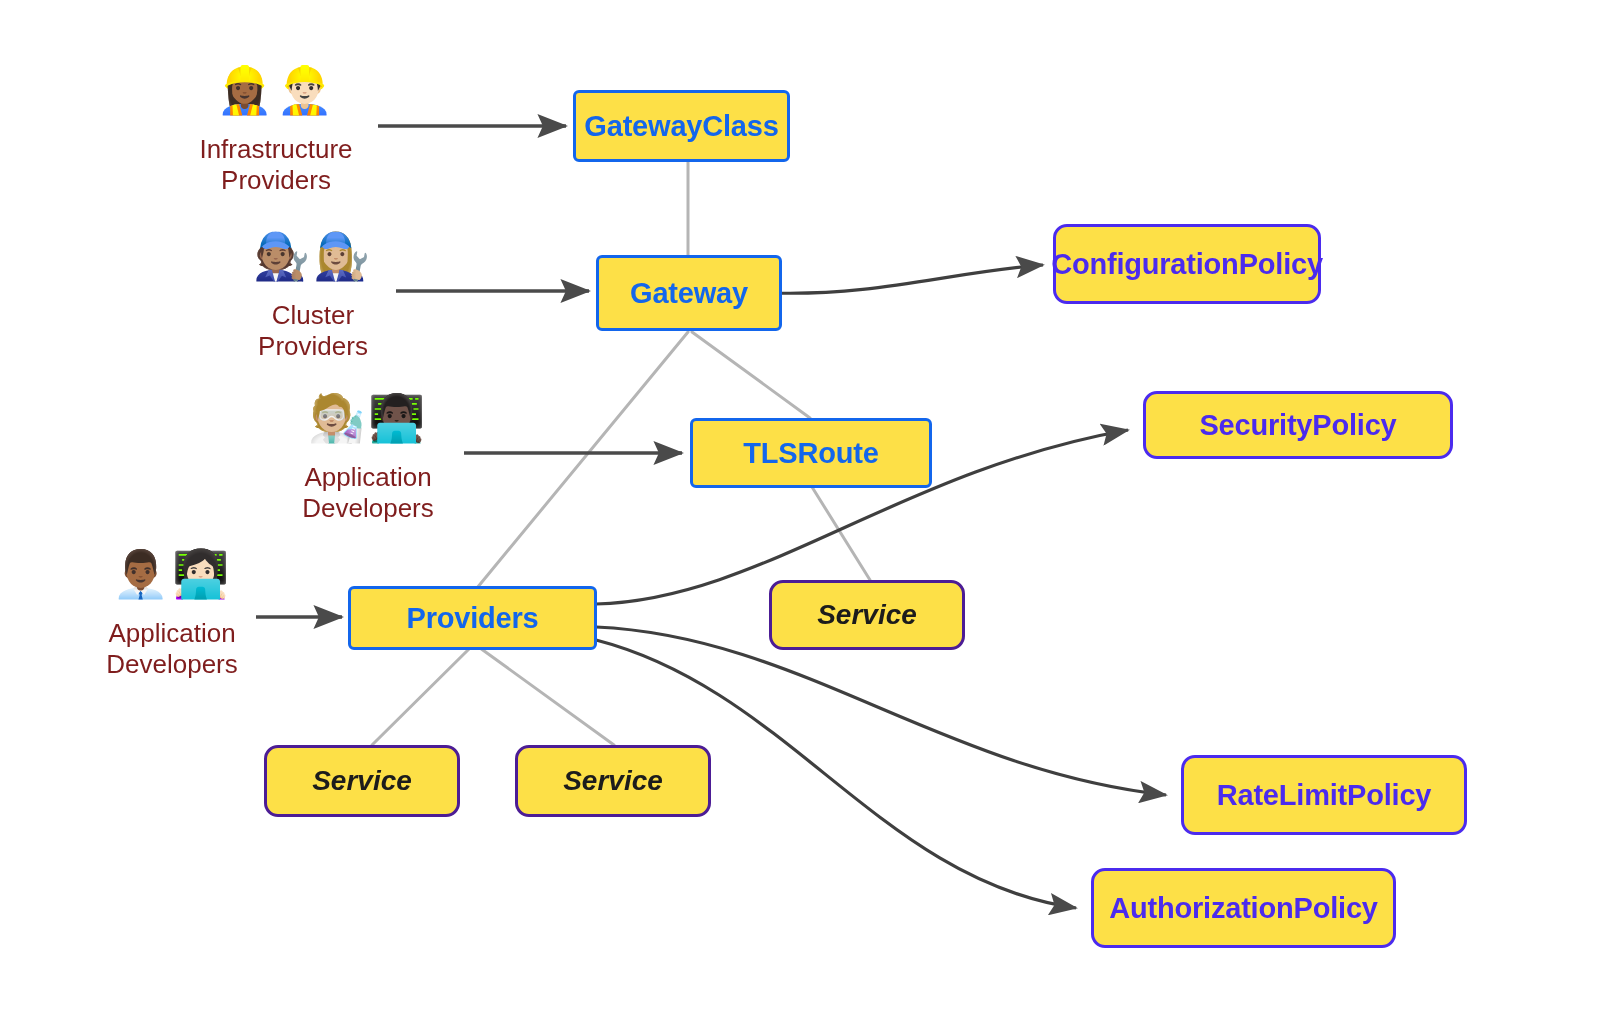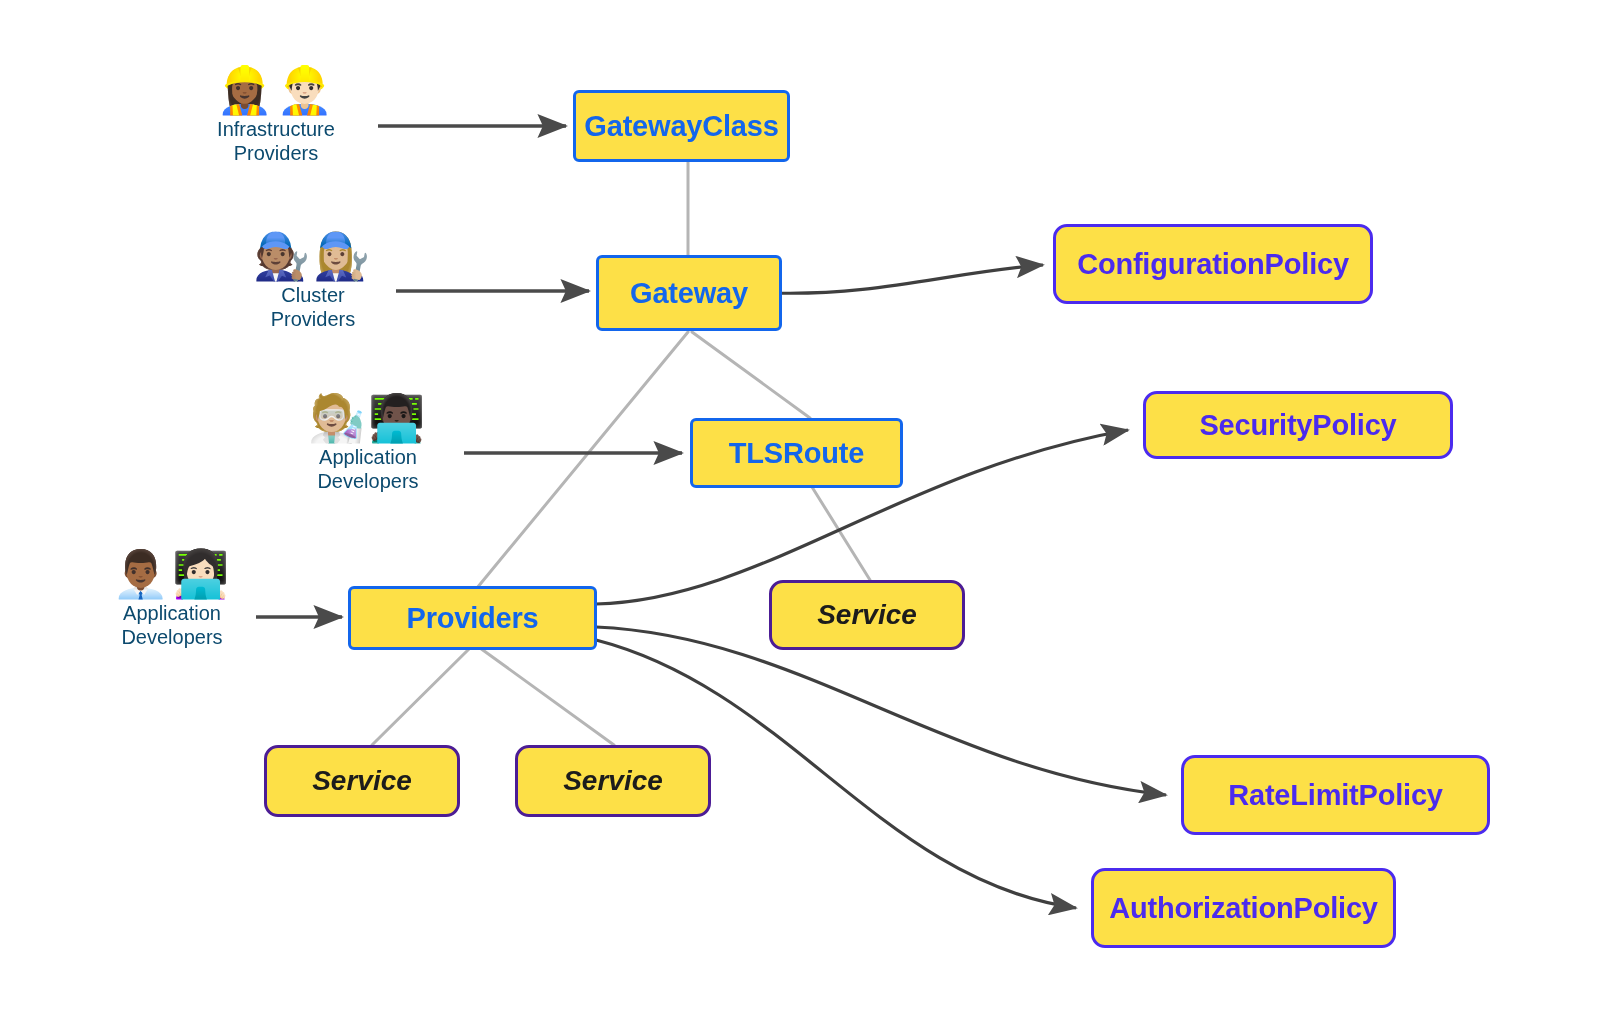--- a/index.html
+++ b/index.html
@@ -80,24 +80,24 @@
     z-index: 3;
   }
   .actor-emoji {
     font-size: 46px;
     line-height: 1.05;
     letter-spacing: 2px;
     white-space: nowrap;
     font-family: "DejaVu Sans", sans-serif;
   }
   .actor-caption {
-    margin-top: 4px;
+    margin-top: 20px;
     text-align: center;
-    color: #0c4a6e;
-    font-size: 20px;
+    color: #7f1d1d;
+    font-size: 26px;
     line-height: 1.18;
     white-space: pre-line;
   }
 </style>
 </head>
 <body>
 
 <div id="stage">
 
   <svg id="edges" viewBox="0 0 1600 1031" xmlns="http://www.w3.org/2000/svg">
@@ -156,37 +156,37 @@
   </div>
 
   <div class="node core" style="left:573px; top:90px; width:217px; height:72px;">
     <span class="node-label">GatewayClass</span>
   </div>
 
   <div class="node core" style="left:596px; top:255px; width:186px; height:76px;">
     <span class="node-label">Gateway</span>
   </div>
 
-  <div class="node core" style="left:690px; top:418px; width:213px; height:70px;">
+  <div class="node core" style="left:690px; top:418px; width:242px; height:70px;">
     <span class="node-label">TLSRoute</span>
   </div>
 
   <div class="node core" style="left:348px; top:586px; width:249px; height:64px;">
     <span class="node-label">Providers</span>
   </div>
 
-  <div class="node policy" style="left:1053px; top:224px; width:320px; height:80px;">
+  <div class="node policy" style="left:1053px; top:224px; width:268px; height:80px;">
     <span class="node-label">ConfigurationPolicy</span>
   </div>
 
   <div class="node policy" style="left:1143px; top:391px; width:310px; height:68px;">
     <span class="node-label">SecurityPolicy</span>
   </div>
 
-  <div class="node policy" style="left:1181px; top:755px; width:309px; height:80px;">
+  <div class="node policy" style="left:1181px; top:755px; width:286px; height:80px;">
     <span class="node-label">RateLimitPolicy</span>
   </div>
 
   <div class="node policy" style="left:1091px; top:868px; width:305px; height:80px;">
     <span class="node-label">AuthorizationPolicy</span>
   </div>
 
   <div class="node service" style="left:769px; top:580px; width:196px; height:70px;">
     <span class="node-label">Service</span>
   </div>

